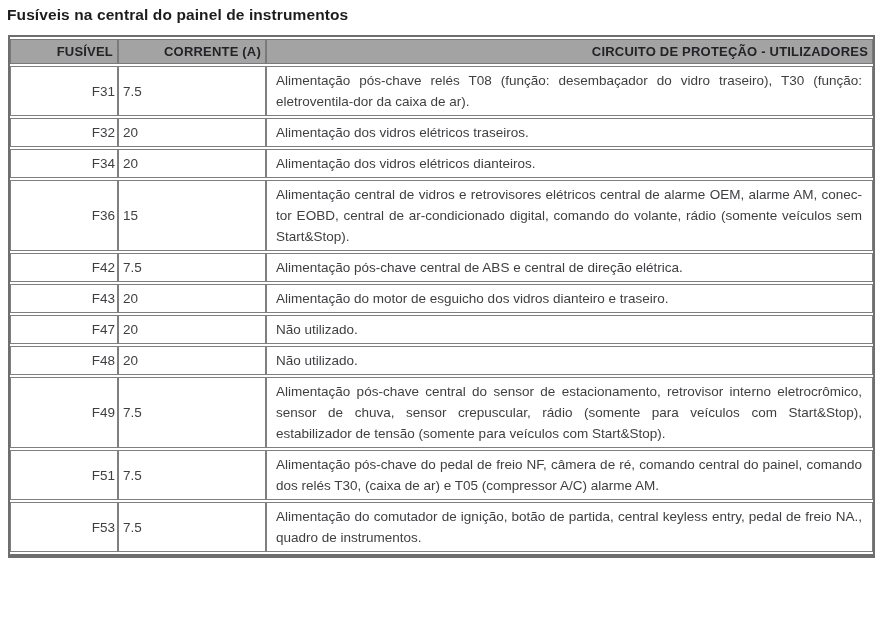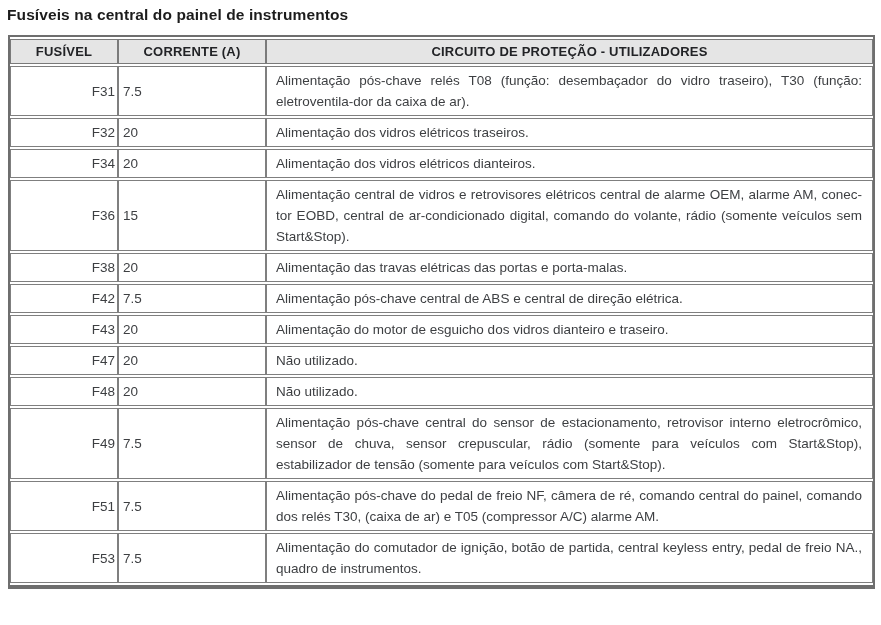--- a/index.html
+++ b/index.html
@@ -27,26 +27,26 @@
   table.fuse-table {
     border-collapse: separate;
     border-spacing: 0 2px;
     width: 867px;
     margin-left: 2px;
     border: 2px solid #6e6e6e;
     border-bottom: 4px solid #6e6e6e;
     background: #ffffff;
   }
   table.fuse-table th {
-    background: #e5e5e5;
+    background: #a3a3a3;
     border: 1px solid #7a7a7a;
     color: #222326;
     font-size: 13px;
     font-weight: bold;
-    text-align: center;
+    text-align: right;
     padding: 4px 4px;
     letter-spacing: 0.2px;
   }
   table.fuse-table td {
     border: 1px solid #7f7f7f;
     color: #3d3f42;
     font-size: 13.5px;
     line-height: 21px;
     vertical-align: middle;
     background: #ffffff;
@@ -95,25 +95,20 @@
         <td class="c-fuse">F34</td>
         <td class="c-amp">20</td>
         <td class="c-desc">Alimentação dos vidros elétricos dianteiros.</td>
       </tr>
       <tr>
         <td class="c-fuse">F36</td>
         <td class="c-amp">15</td>
         <td class="c-desc">Alimentação central de vidros e retrovisores elétricos central de alarme OEM, alarme AM, conec-tor EOBD, central de ar-condicionado digital, comando do volante, rádio (somente veículos sem Start&amp;Stop).</td>
       </tr>
       <tr>
-        <td class="c-fuse">F38</td>
-        <td class="c-amp">20</td>
-        <td class="c-desc">Alimentação das travas elétricas das portas e porta-malas.</td>
-      </tr>
-      <tr>
         <td class="c-fuse">F42</td>
         <td class="c-amp">7.5</td>
         <td class="c-desc">Alimentação pós-chave central de ABS e central de direção elétrica.</td>
       </tr>
       <tr>
         <td class="c-fuse">F43</td>
         <td class="c-amp">20</td>
         <td class="c-desc">Alimentação do motor de esguicho dos vidros dianteiro e traseiro.</td>
       </tr>
       <tr>

